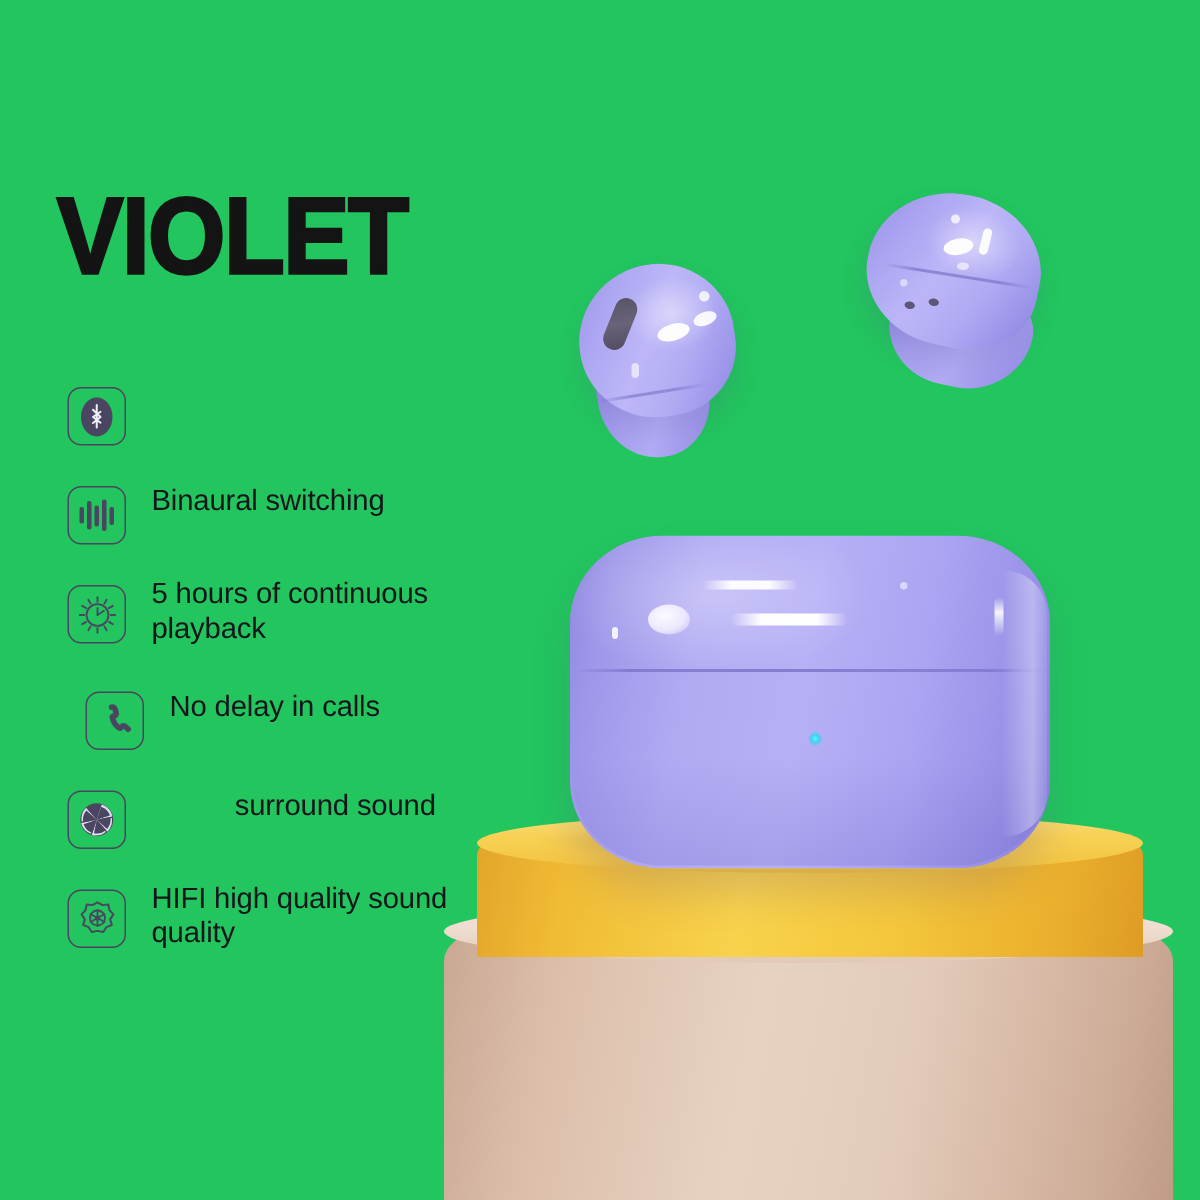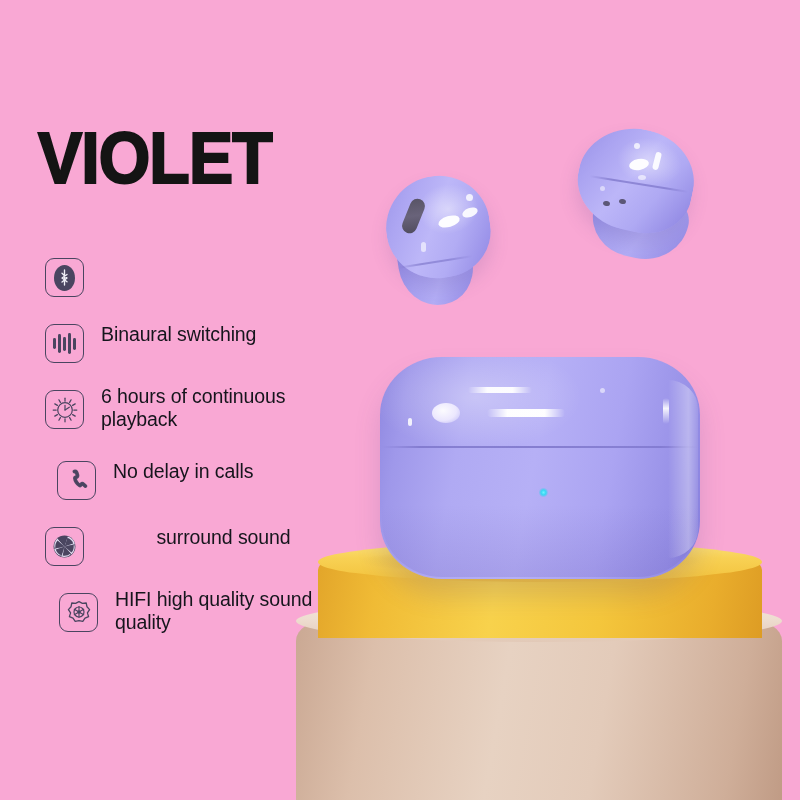--- a/index.html
+++ b/index.html
@@ -2,21 +2,21 @@
 <html><head>
 <meta charset="utf-8">
 <style>
   html,body{margin:0;padding:0;}
   body{
     width:800px;height:800px;overflow:hidden;
     font-family:"Liberation Sans","DejaVu Sans",sans-serif;
     background:#e1ddf1;
     position:relative;
   }
-  .stage{position:absolute;inset:0;background:#f9a8d4;overflow:hidden;}
+  .stage{position:absolute;inset:0;background:#22c55e;overflow:hidden;}
 
   
   .title{
     position:absolute;left:38px;top:122px;
     font-size:72px;line-height:72px;
     font-weight:bold;color:#141414;
     letter-spacing:-1px;
     transform:scaleX(0.92);transform-origin:left top;
     font-family:"Liberation Sans","DejaVu Sans",sans-serif;
     -webkit-text-stroke:2.2px #141414;
@@ -256,21 +256,21 @@
             <line x1="2.8" y1="19.1" x2="5.4" y2="17.6"></line>
             <line x1="1.2" y1="13" x2="4.2" y2="13"></line>
             <line x1="2.8" y1="6.9" x2="5.4" y2="8.4"></line>
             <line x1="6.9" y1="2.8" x2="8.4" y2="5.4"></line>
           </g>
           <circle cx="13" cy="13" r="7.3" fill="none" stroke="#4a4560" stroke-width="1.2"></circle>
           <line x1="13" y1="13" x2="13" y2="8.4" stroke="#4a4560" stroke-width="1.2" stroke-linecap="round"></line>
           <line x1="13" y1="13" x2="17.3" y2="10.2" stroke="#4a4560" stroke-width="1.2" stroke-linecap="round"></line>
         </svg>
       </div>
-      <div class="flabel two">6 hours of continuous playback</div>
+      <div class="flabel two">5 hours of continuous playback</div>
     </div>
 
     <div class="feature" style="top:203px;left:12px;">
       <div class="ficonbox">
         <svg width="24" height="24" viewBox="0 0 24 24">
           <g transform="rotate(12 12 12)">
             <path d="M7.6 2.4c1.1-.7 2.3-.4 2.9.7l1.6 2.8c.6 1 .3 2.2-.7 2.8l-1.2.7c-.3.2-.4.5-.3.8.5 1.6 1.6 3.3 2.9 4.6 1.3 1.3 3 2.4 4.6 2.9.3.1.6 0 .8-.3l.7-1.2c.6-1 1.8-1.3 2.8-.7l2.8 1.6" fill="none" stroke="#4a4560" stroke-width="2.6" stroke-linecap="round" transform="scale(0.82) translate(1.5,1.5)"></path>
             <path d="M7.6 2.4c1.1-.7 2.3-.4 2.9.7l1.6 2.8c.6 1 .3 2.2-.7 2.8l-1.2.7c-.3.2-.4.5-.3.8.5 1.6 1.6 3.3 2.9 4.6 1.3 1.3 3 2.4 4.6 2.9.3.1.6 0 .8-.3l.7-1.2c.6-1 1.8-1.3 2.8-.7l2.8 1.6" fill="none" stroke="#4a4560" stroke-width="4.6" stroke-linecap="round" transform="scale(0.82) translate(1.5,1.5)" opacity="0.95"></path>
           </g>
         </svg>
@@ -296,21 +296,21 @@
             <path d="M12 12 L20.4 9.2 A9 9 0 0 0 14.8 3.6 Z" transform="rotate(120 12 12)"></path>
             <path d="M12 12 L20.4 9.2 A9 9 0 0 0 14.8 3.6 Z" transform="rotate(180 12 12)"></path>
             <path d="M12 12 L20.4 9.2 A9 9 0 0 0 14.8 3.6 Z" transform="rotate(240 12 12)"></path>
             <path d="M12 12 L20.4 9.2 A9 9 0 0 0 14.8 3.6 Z" transform="rotate(300 12 12)"></path>
           </g>
         </svg>
       </div>
       <div class="flabel">surround sound</div>
     </div>
 
-    <div class="feature" style="top:335px;left:14px;">
+    <div class="feature" style="top:335px;left:0px;">
       <div class="ficonbox">
         <svg width="26" height="26" viewBox="0 0 26 26">
           <path d="M13 1.6 L16.4 3.4 L20.2 3.0 L21.0 6.8 L23.6 9.6 L21.4 12.9
                    L22.6 16.6 L19.0 18.1 L16.8 21.3 L13 20.6 L9.2 21.3 L7.0 18.1
                    L3.4 16.6 L4.6 12.9 L2.4 9.6 L5.0 6.8 L5.8 3.0 L9.6 3.4 Z" fill="none" stroke="#4a4560" stroke-width="1.3" stroke-linejoin="round"></path>
           <circle cx="13" cy="12" r="5" fill="none" stroke="#4a4560" stroke-width="1.2"></circle>
           <circle cx="13" cy="12" r="1.7" fill="#4a4560"></circle>
           <g stroke="#4a4560" stroke-width="1.15" stroke-linecap="round">
             <line x1="13" y1="12" x2="13" y2="6.6"></line>
             <line x1="13" y1="12" x2="17.7" y2="9.3"></line>

